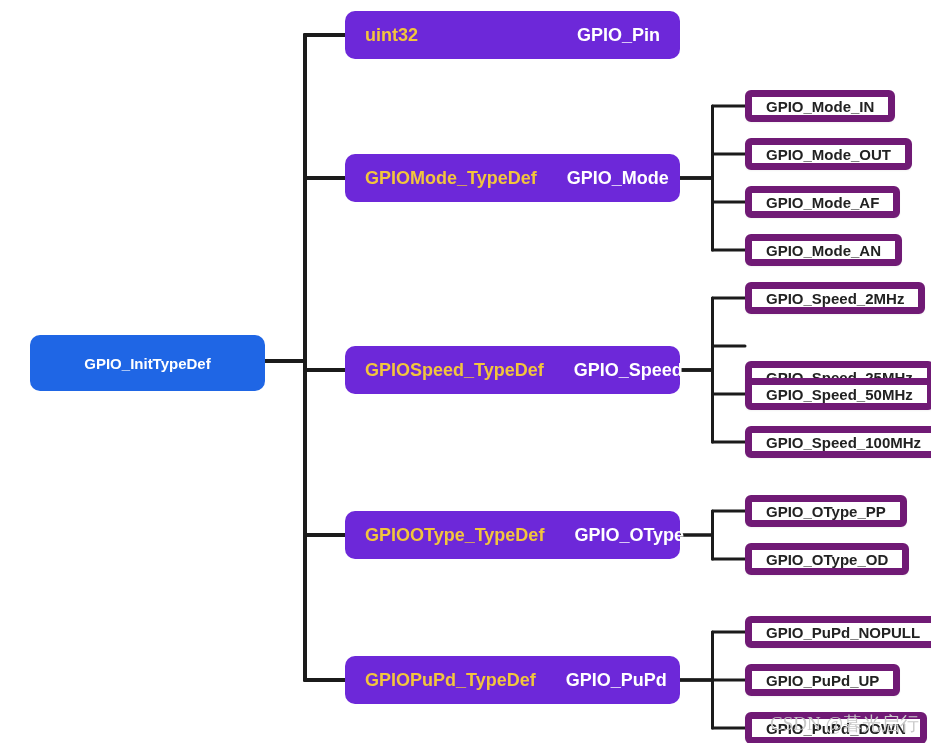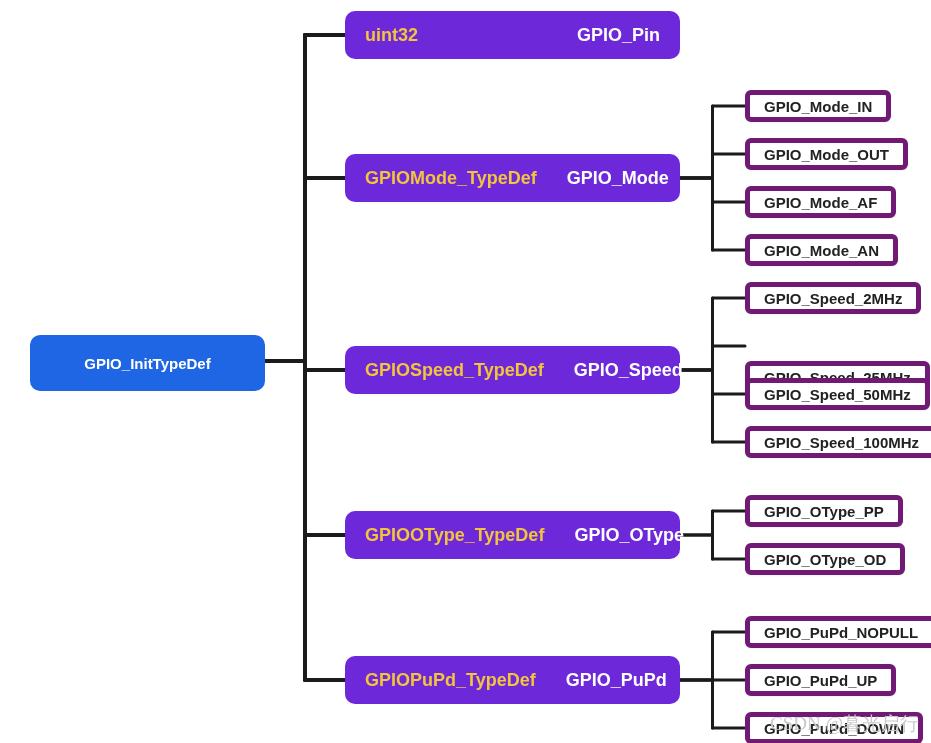--- a/index.html
+++ b/index.html
@@ -51,21 +51,21 @@
   .member .type {
     color: #f2c53d;
     margin-right: 30px;
     flex: 1 1 auto;
   }
   .member .name {
     color: #ffffff;
   }
   .leaf {
     background: #ffffff;
-    border: 5px solid #701a75;
+    border: 7px solid #701a75;
     color: #222;
     font-weight: bold;
     font-size: 15px;
     padding: 6px 14px;
     border-radius: 6px;
     box-shadow: 0 1px 2px rgba(0,0,0,0.05);
   }
   .watermark {
     position: absolute;
     right: 12px;

